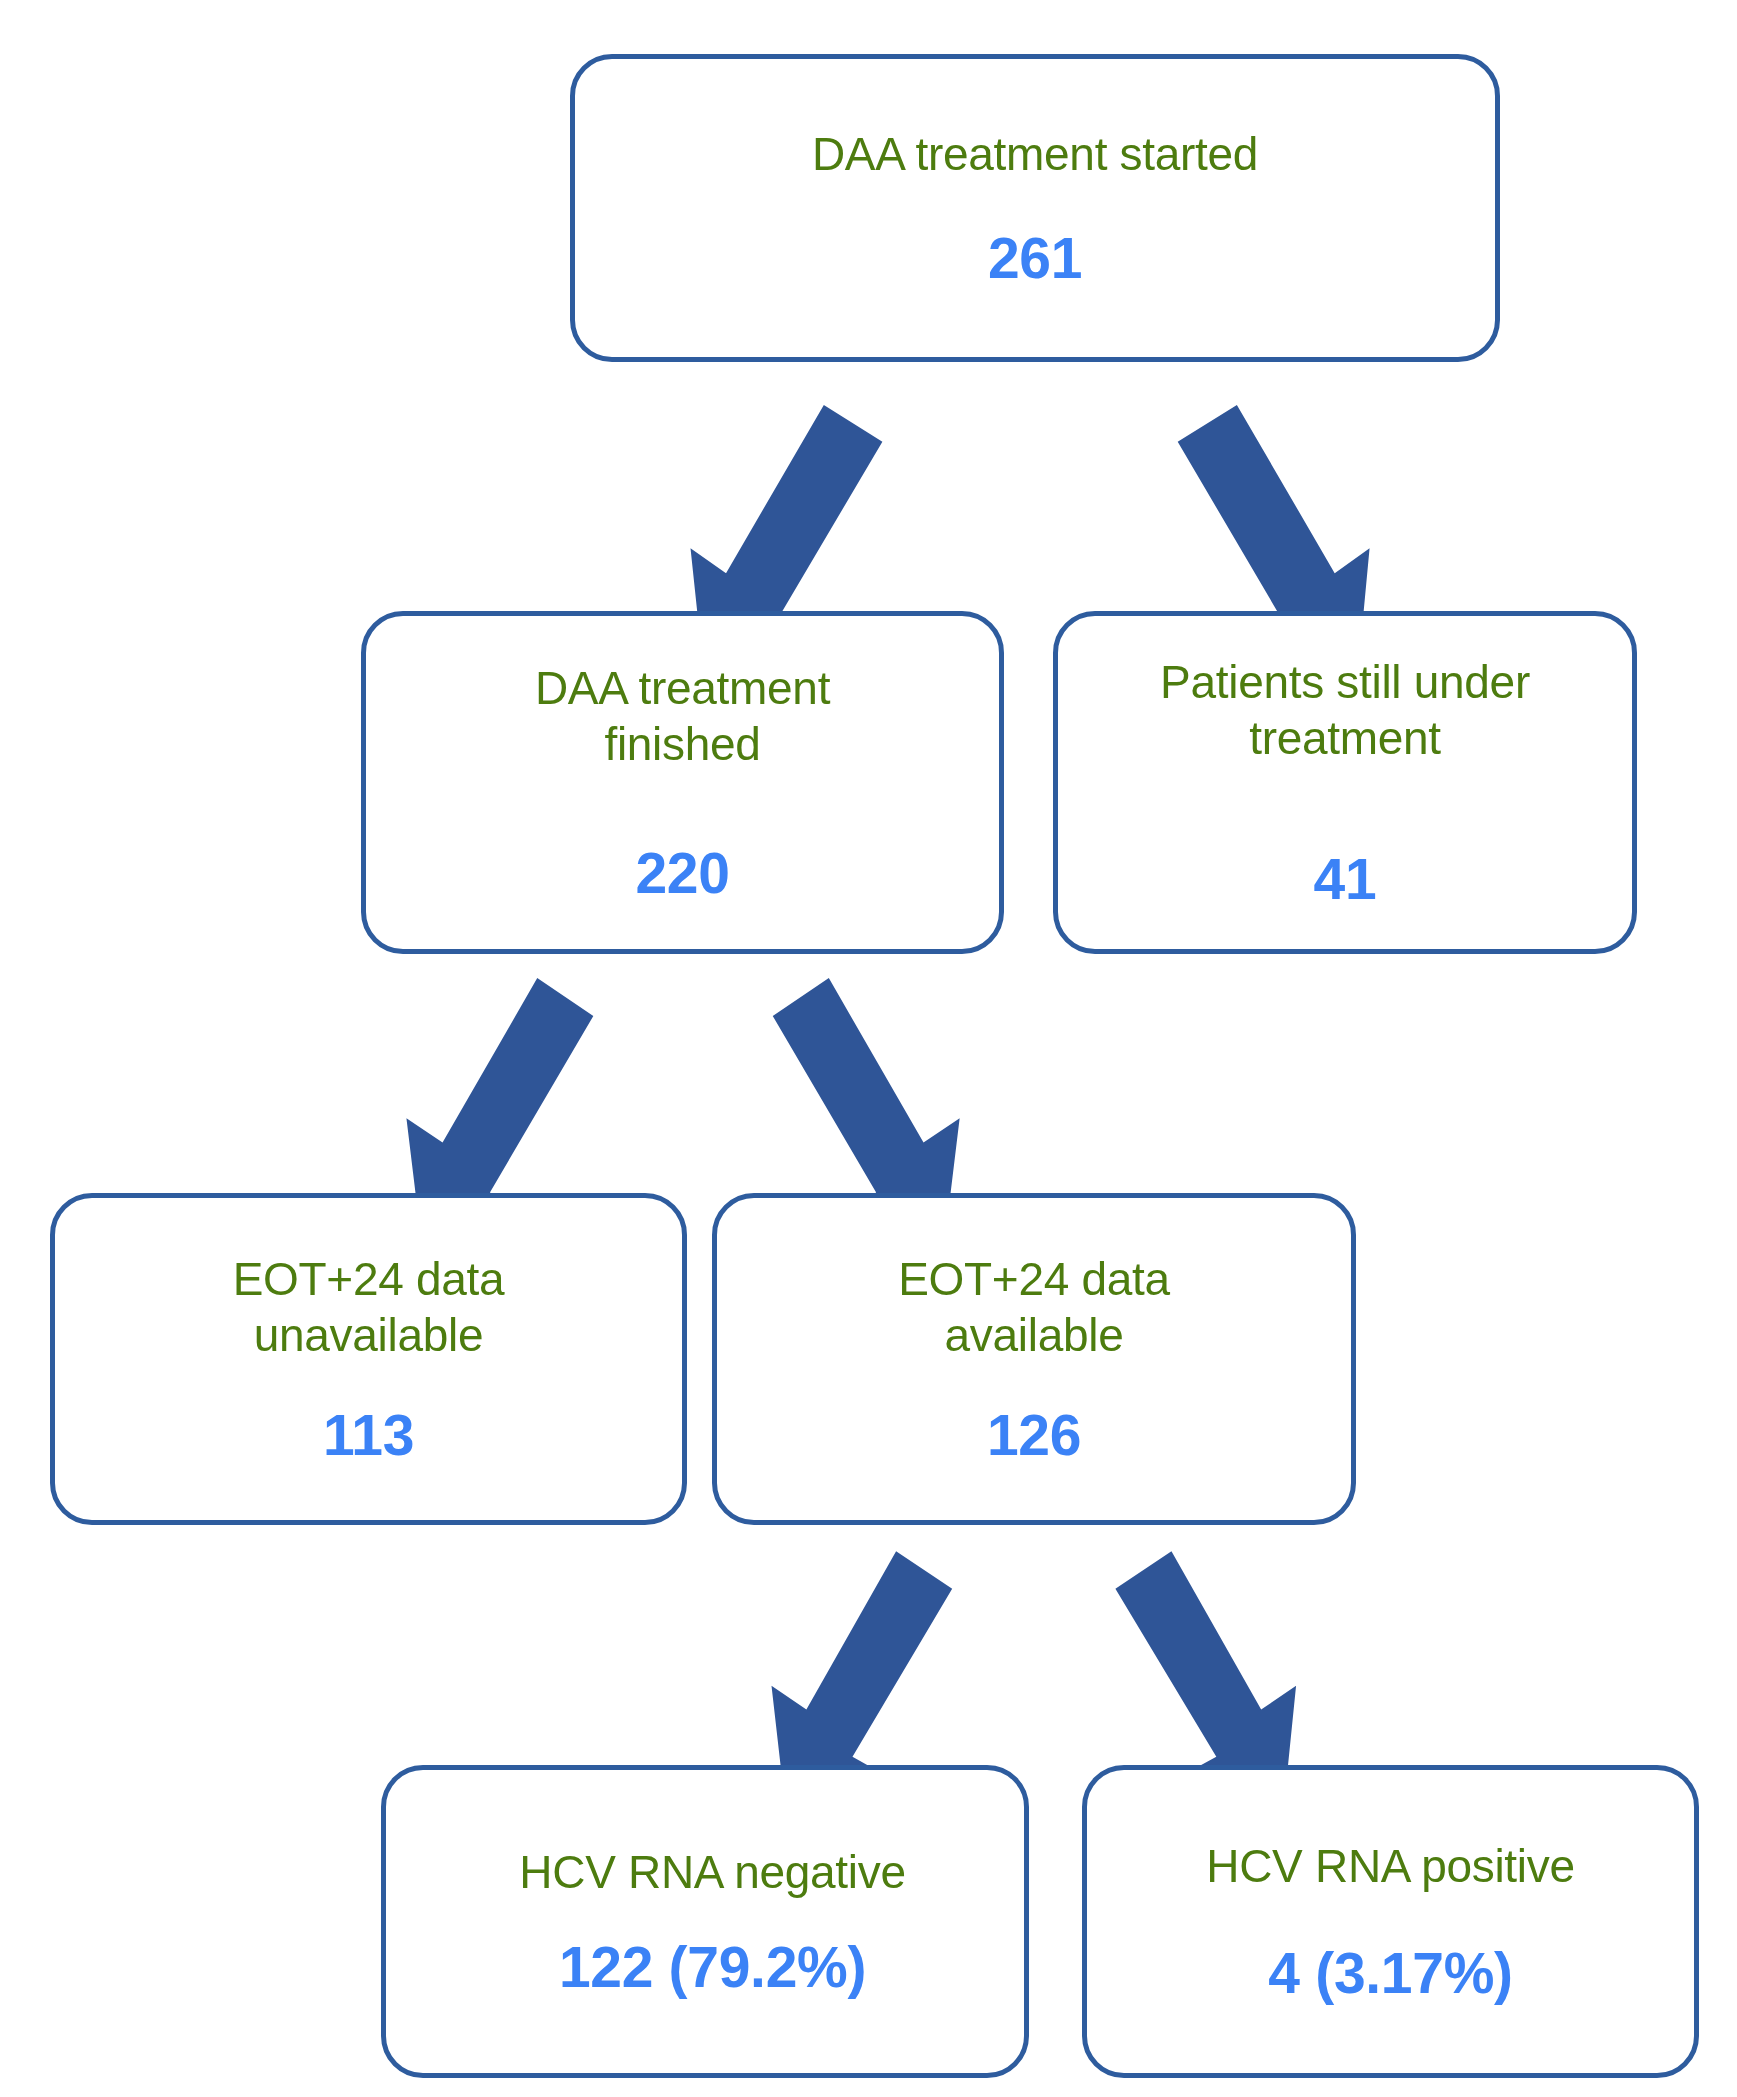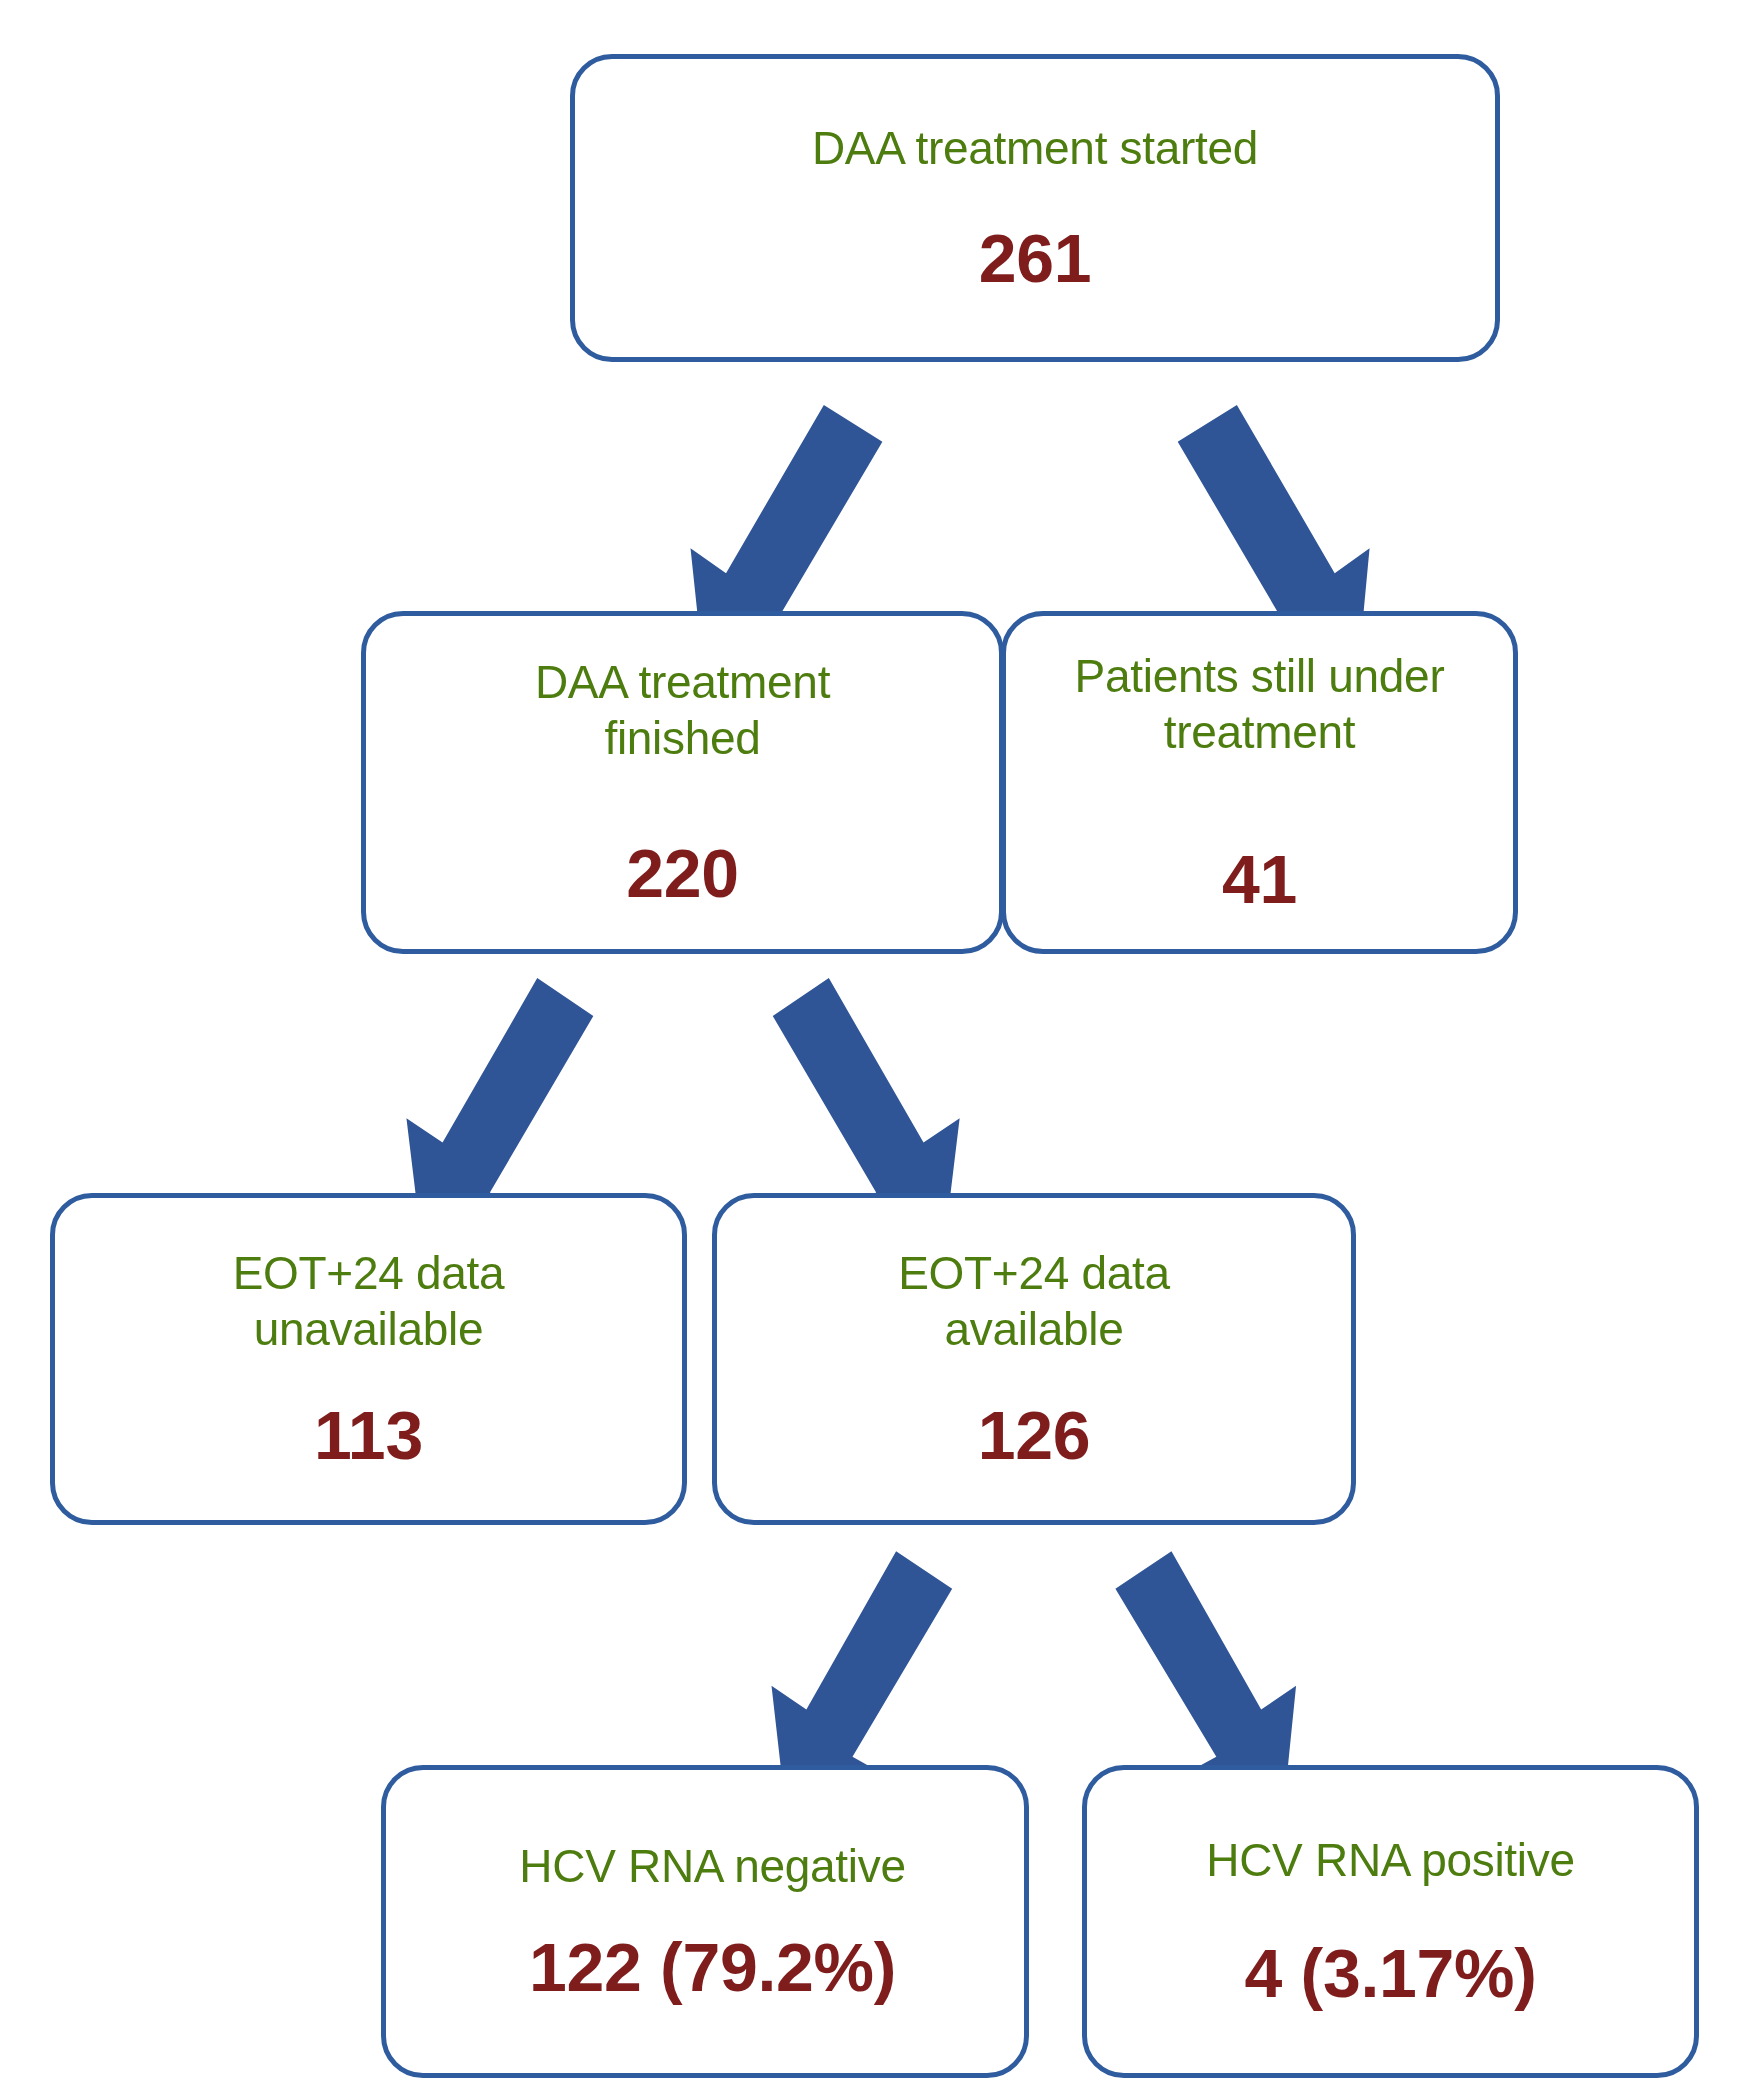--- a/index.html
+++ b/index.html
@@ -42,38 +42,38 @@
   }
   .node-label {
     font-size: 46px;
     font-weight: 400;
     line-height: 1.22;
     letter-spacing: -0.3px;
     white-space: pre-line;
     color: #4d7c0f;
   }
   .node-value {
-    font-size: 68px;
+    font-size: 57px;
     font-weight: 700;
     line-height: 1.1;
     letter-spacing: -0.3px;
-    color: #7f1d1d;
+    color: #3b82f6;
   }
   
   #node-daa-started {
     left: 570px;  top: 54px;  width: 930px; height: 308px;
   }
   #node-daa-started .node-label { margin-bottom: 45px; }
   
   #node-daa-finished {
     left: 361px;  top: 611px;  width: 643px; height: 343px;
   }
   #node-daa-finished .node-label { margin-bottom: 46px; }
   #node-still-under-treatment {
-    left: 1001px; top: 611px;  width: 517px; height: 343px; gap: 36px;
+    left: 1053px; top: 611px;  width: 584px; height: 343px; gap: 36px;
   }
   #node-still-under-treatment .node-label { margin-bottom: 46px; }
   
   #node-eot24-unavailable {
     left: 50px;   top: 1193px; width: 637px; height: 332px;
   }
   #node-eot24-unavailable .node-label { margin-bottom: 41px; }
   #node-eot24-available {
     left: 712px; top: 1193px; width: 644px; height: 332px;
   }

